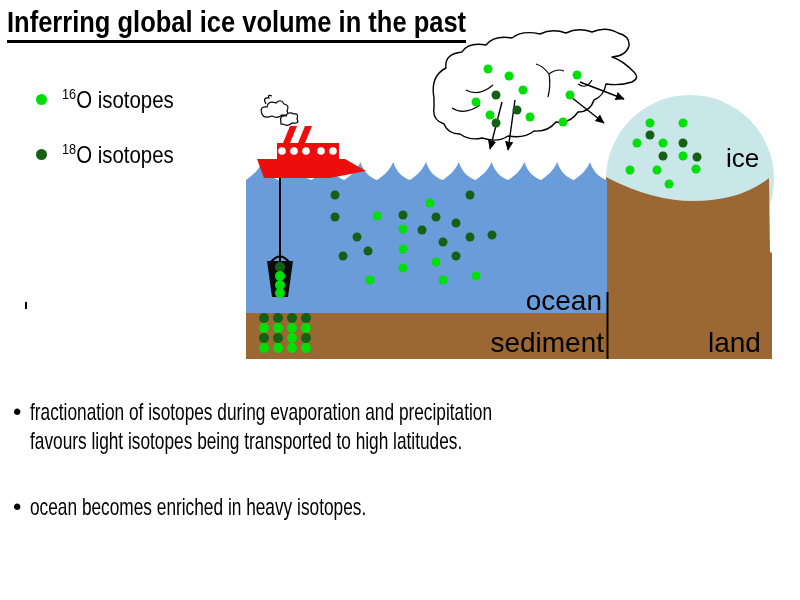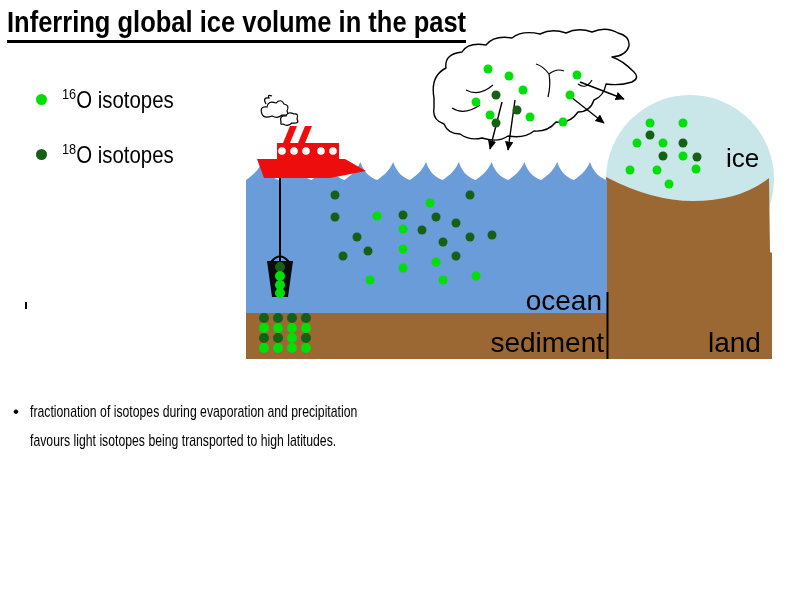--- a/index.html
+++ b/index.html
@@ -8,21 +8,21 @@
   
   .cx{display:inline-block;transform:scaleX(.85);transform-origin:0 0;white-space:nowrap;}
   .cxb{display:inline-block;transform:scaleX(.72);transform-origin:0 0;white-space:nowrap;}
   .page-title{position:absolute;left:7px;top:5px;font-size:30px;font-weight:bold;white-space:nowrap;}
   .page-title .cx{border-bottom:3px solid #000;padding-bottom:1px;}
   .legend-row{position:absolute;left:36px;height:30px;}
   .legend-dot{position:absolute;left:0;width:11px;height:11px;border-radius:50%;}
   .legend-label{position:absolute;left:26px;top:0;font-size:24px;}
   .legend-label sup{font-size:15px;}
   .diagram-svg{position:absolute;left:0;top:0;}
-  .bullet{position:absolute;left:13px;font-size:17px;line-height:29px;}
+  .bullet{position:absolute;left:13px;font-size:24px;line-height:29px;}
   .bullet-marker{display:inline-block;width:17px;vertical-align:top;}
   .stray-mark{position:absolute;left:25px;top:302px;width:2px;height:7px;background:#000;}
 </style>
 </head>
 <body>
 
 <div class="slide">
 
   <div class="page-title">
     <span class="cx">Inferring global ice volume in the past</span>
@@ -188,14 +188,17 @@
 
     <text x="726" y="167" font-size="26" fill="#000">ice</text>
     <text x="602" y="310" font-size="28" fill="#000" text-anchor="end">ocean</text>
     <text x="604" y="352" font-size="28" fill="#000" text-anchor="end">sediment</text>
     <text x="708" y="352" font-size="28" fill="#000">land</text>
   </svg>
 
   <div class="bullet" style="top:397px">
     <span class="bullet-marker">•</span><span class="cxb"><span>fractionation of isotopes during evaporation and precipitation</span><br><span>favours light isotopes being transported to high latitudes.</span></span>
   </div>
+  <div class="bullet" style="top:492px">
+    <span class="bullet-marker">•</span><span class="cxb"><span>ocean becomes enriched in heavy isotopes.</span></span>
+  </div>
 
 </div>
 
 </body></html>

